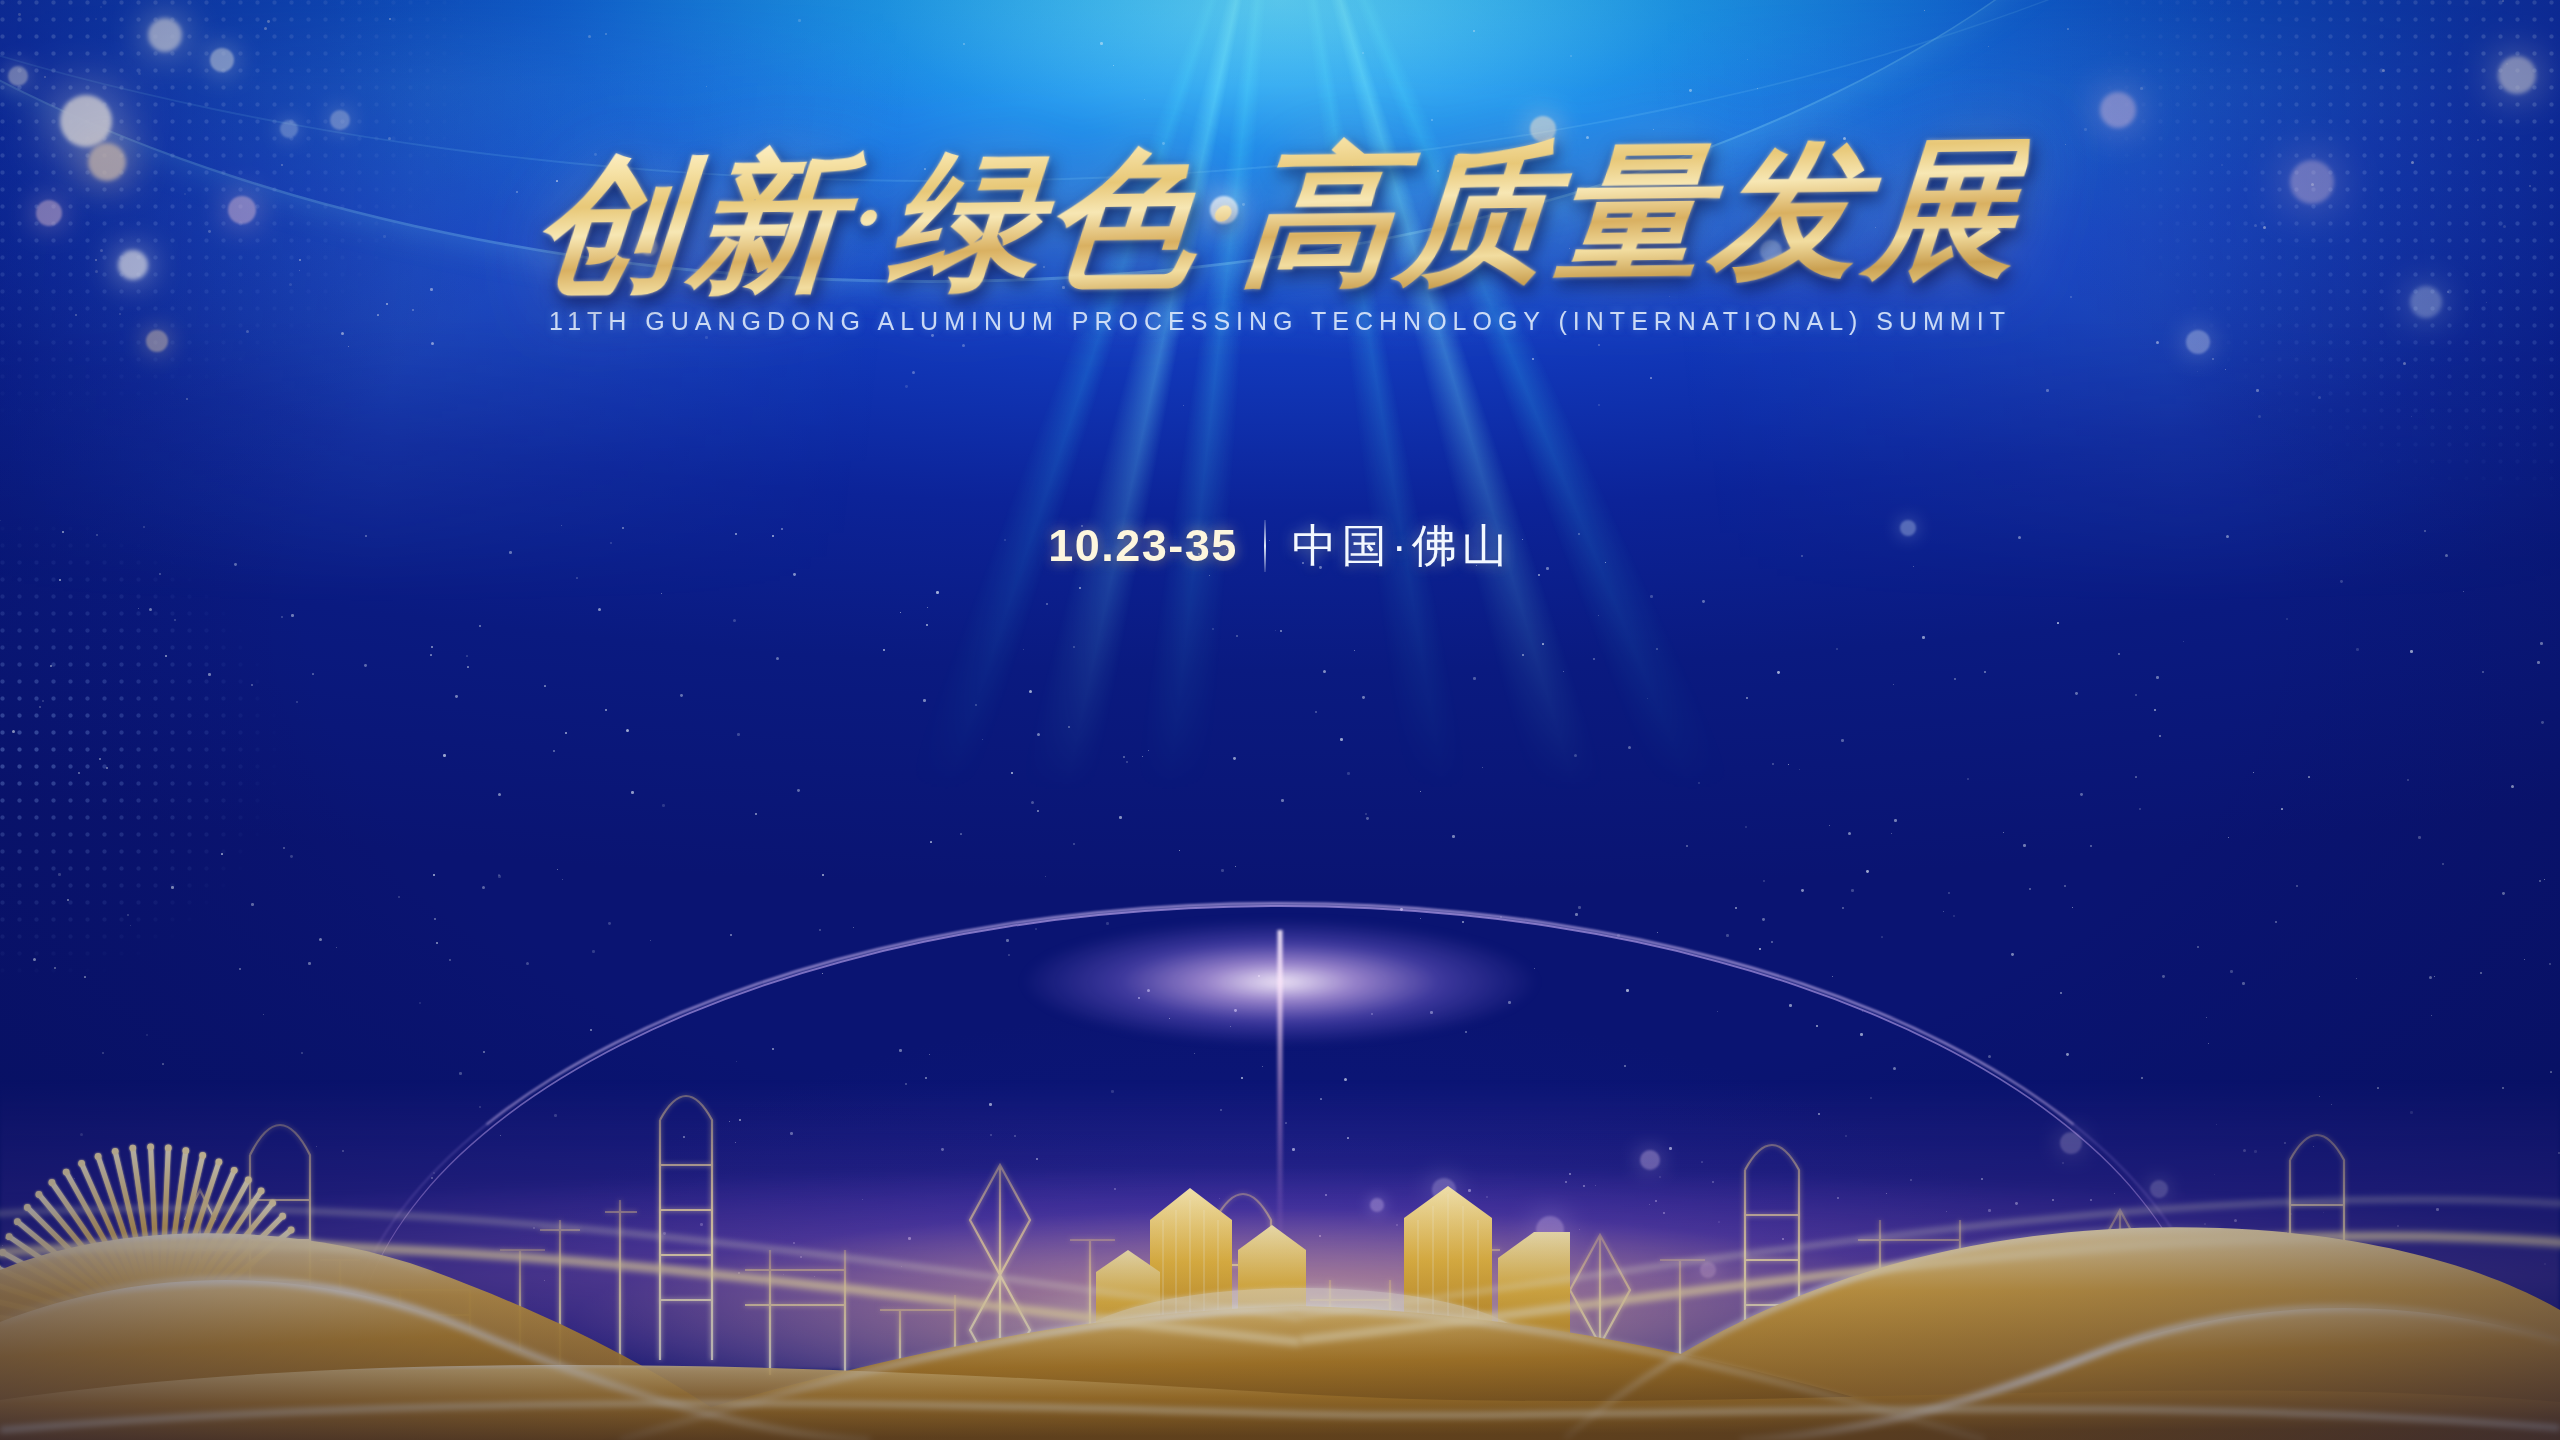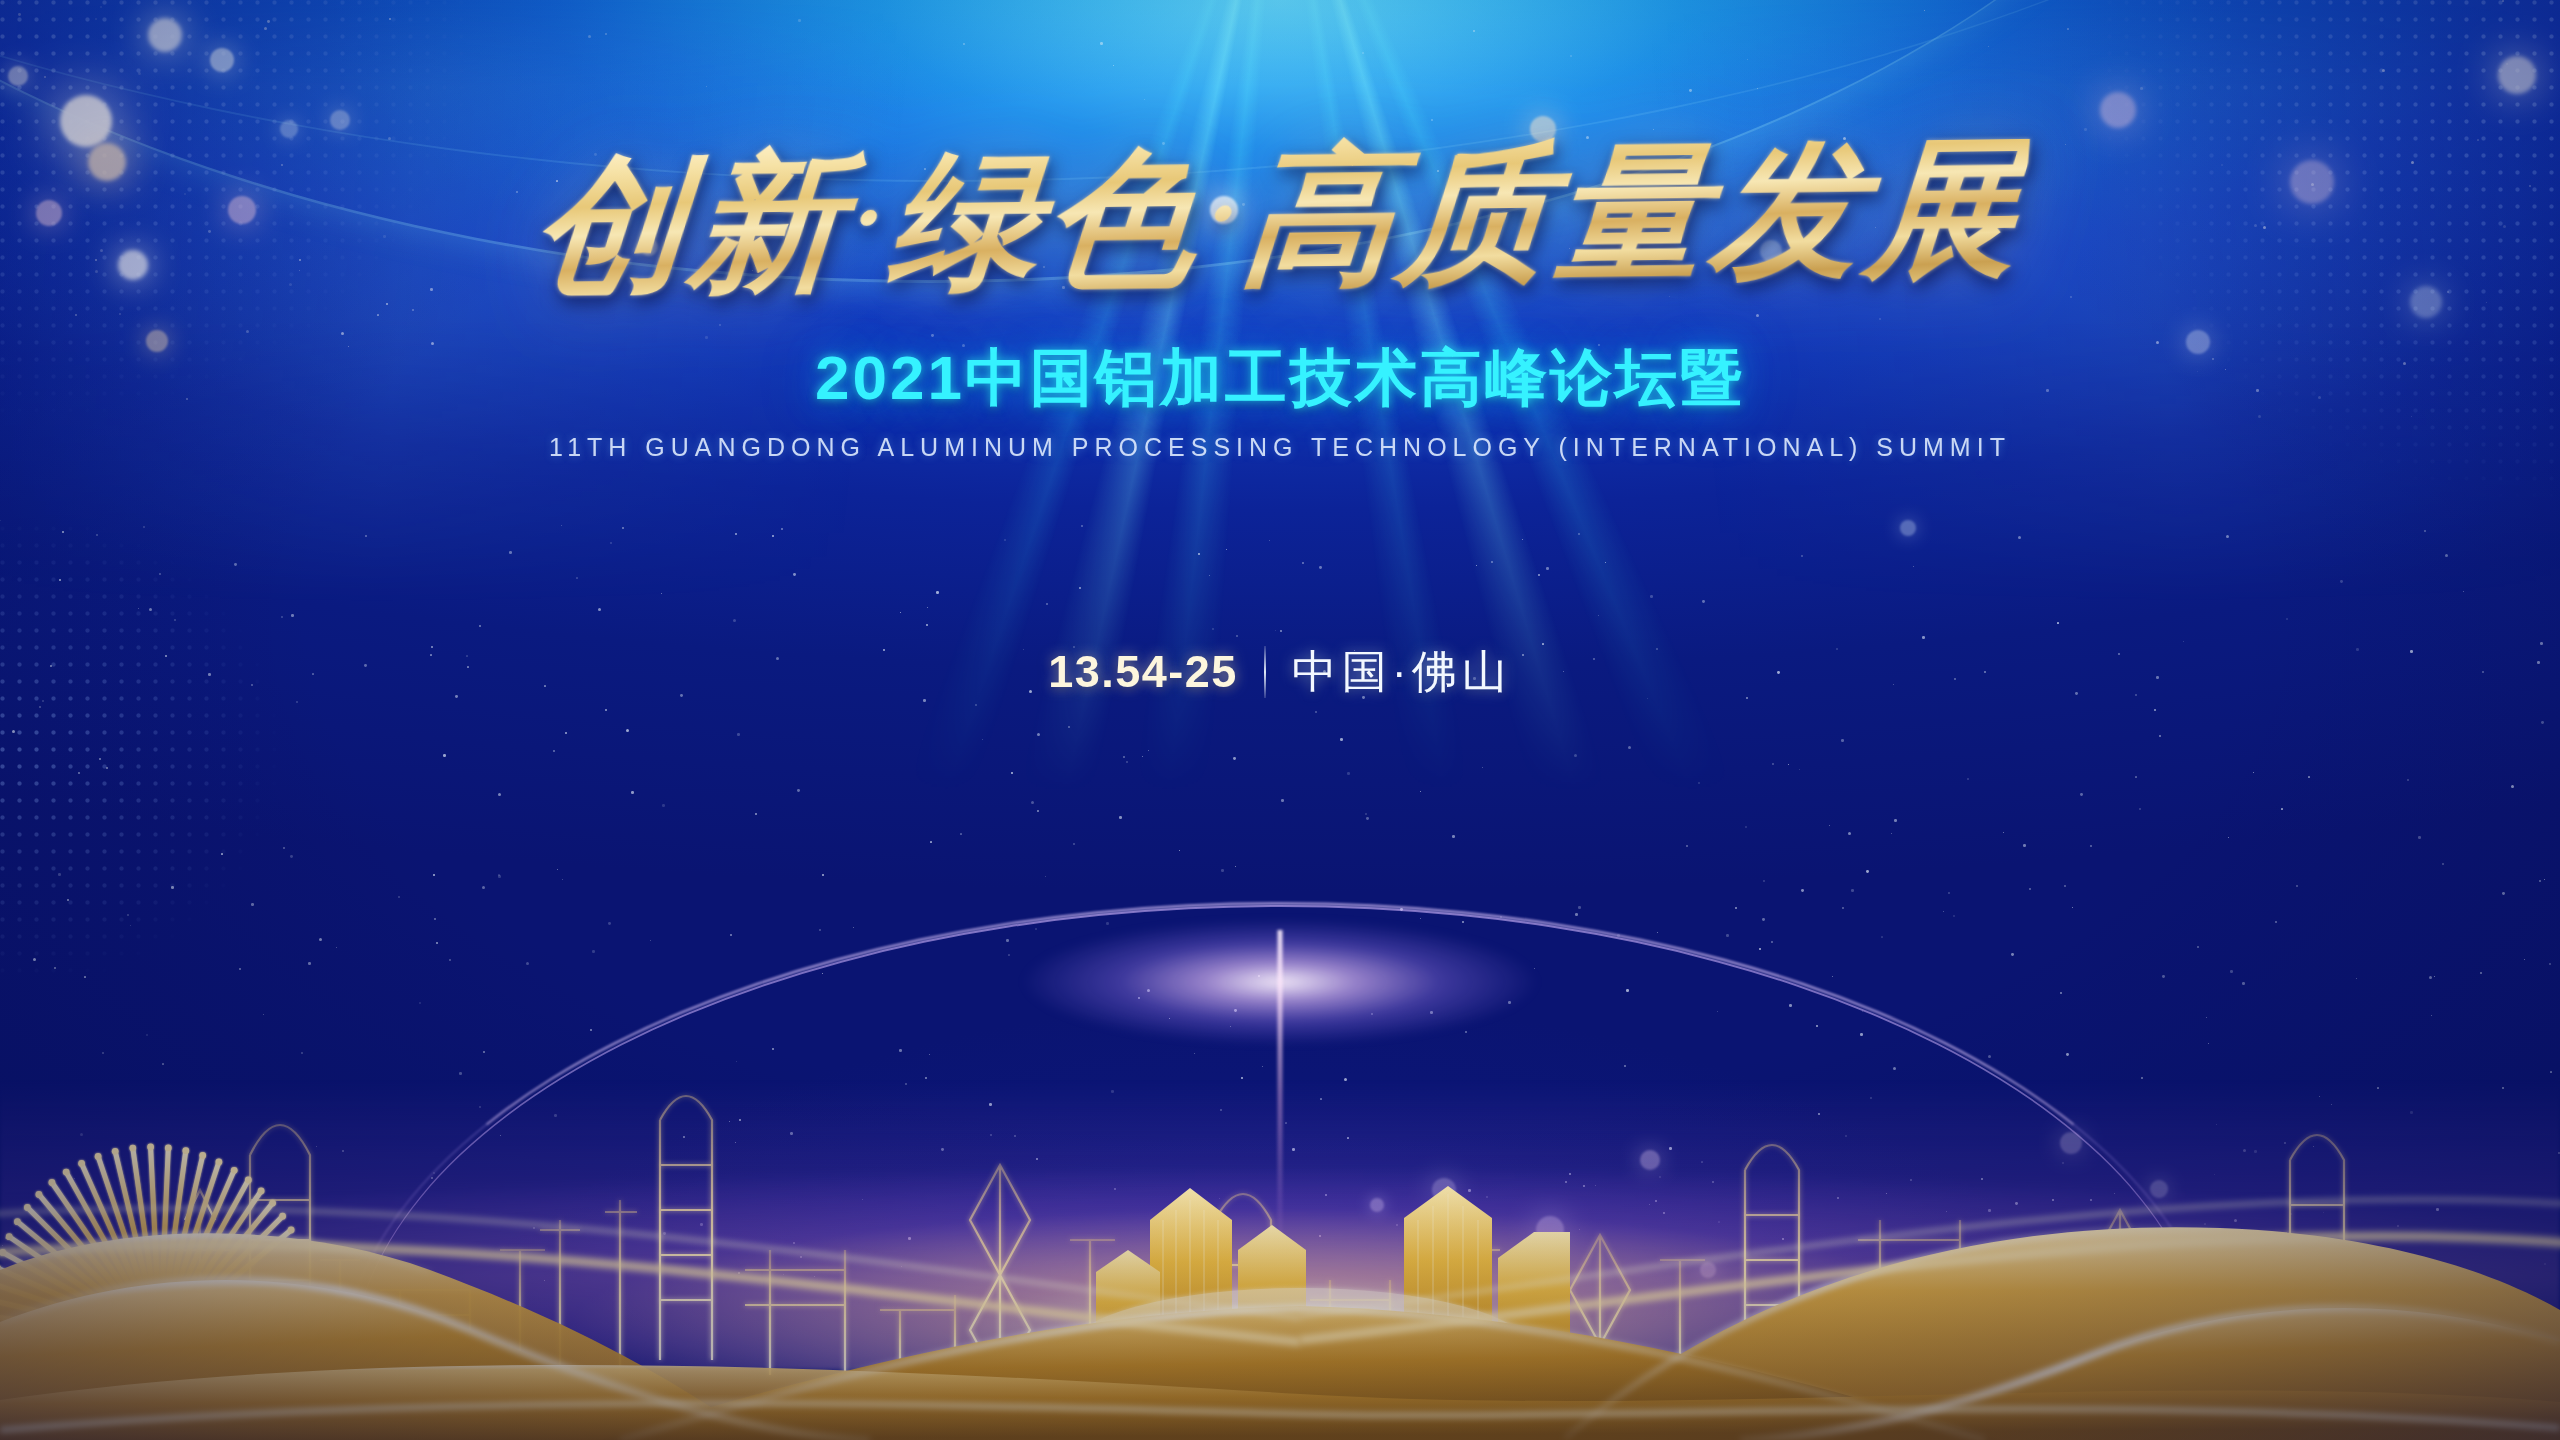--- a/index.html
+++ b/index.html
@@ -1936,25 +1936,24 @@
       <i style="position:absolute;left:113px;top:309px;width:2.7px;height:2.7px;border-radius:50%;background:#fff6d8;opacity:0.57"></i>
       <i style="position:absolute;left:834px;top:74px;width:2.0px;height:2.0px;border-radius:50%;background:#fff6d8;opacity:0.67"></i>
       <i style="position:absolute;left:261px;top:235px;width:2.4px;height:2.4px;border-radius:50%;background:#fff6d8;opacity:0.60"></i>
       <i style="position:absolute;left:358px;top:60px;width:2.5px;height:2.5px;border-radius:50%;background:#fff6d8;opacity:0.47"></i>
       <i style="position:absolute;left:2067px;top:152px;width:1.4px;height:1.4px;border-radius:50%;background:#fff6d8;opacity:0.65"></i>
     </div>
 
   <div id="content">
     <div id="calligraphy"><span>创新</span><span class="sep">·</span><span>绿色</span><span class="sep">·</span><span>高质量发展</span></div>
 
-    <div class="cn-line" id="cn1">2021中国铝加工技术高峰论坛暨</div>
 
     <div class="en-line" id="en2">11TH GUANGDONG ALUMINUM PROCESSING TECHNOLOGY (INTERNATIONAL) SUMMIT</div>
 
     <div id="meta">
-      <div class="date">13.54-25</div>
+      <div class="date">10.23-35</div>
       <div class="bar"></div>
       <div class="place">中国·佛山</div>
     </div>
   </div>
 
   <div class="layer" id="bg-vignette"></div>
 </div>
 
 </body></html>

